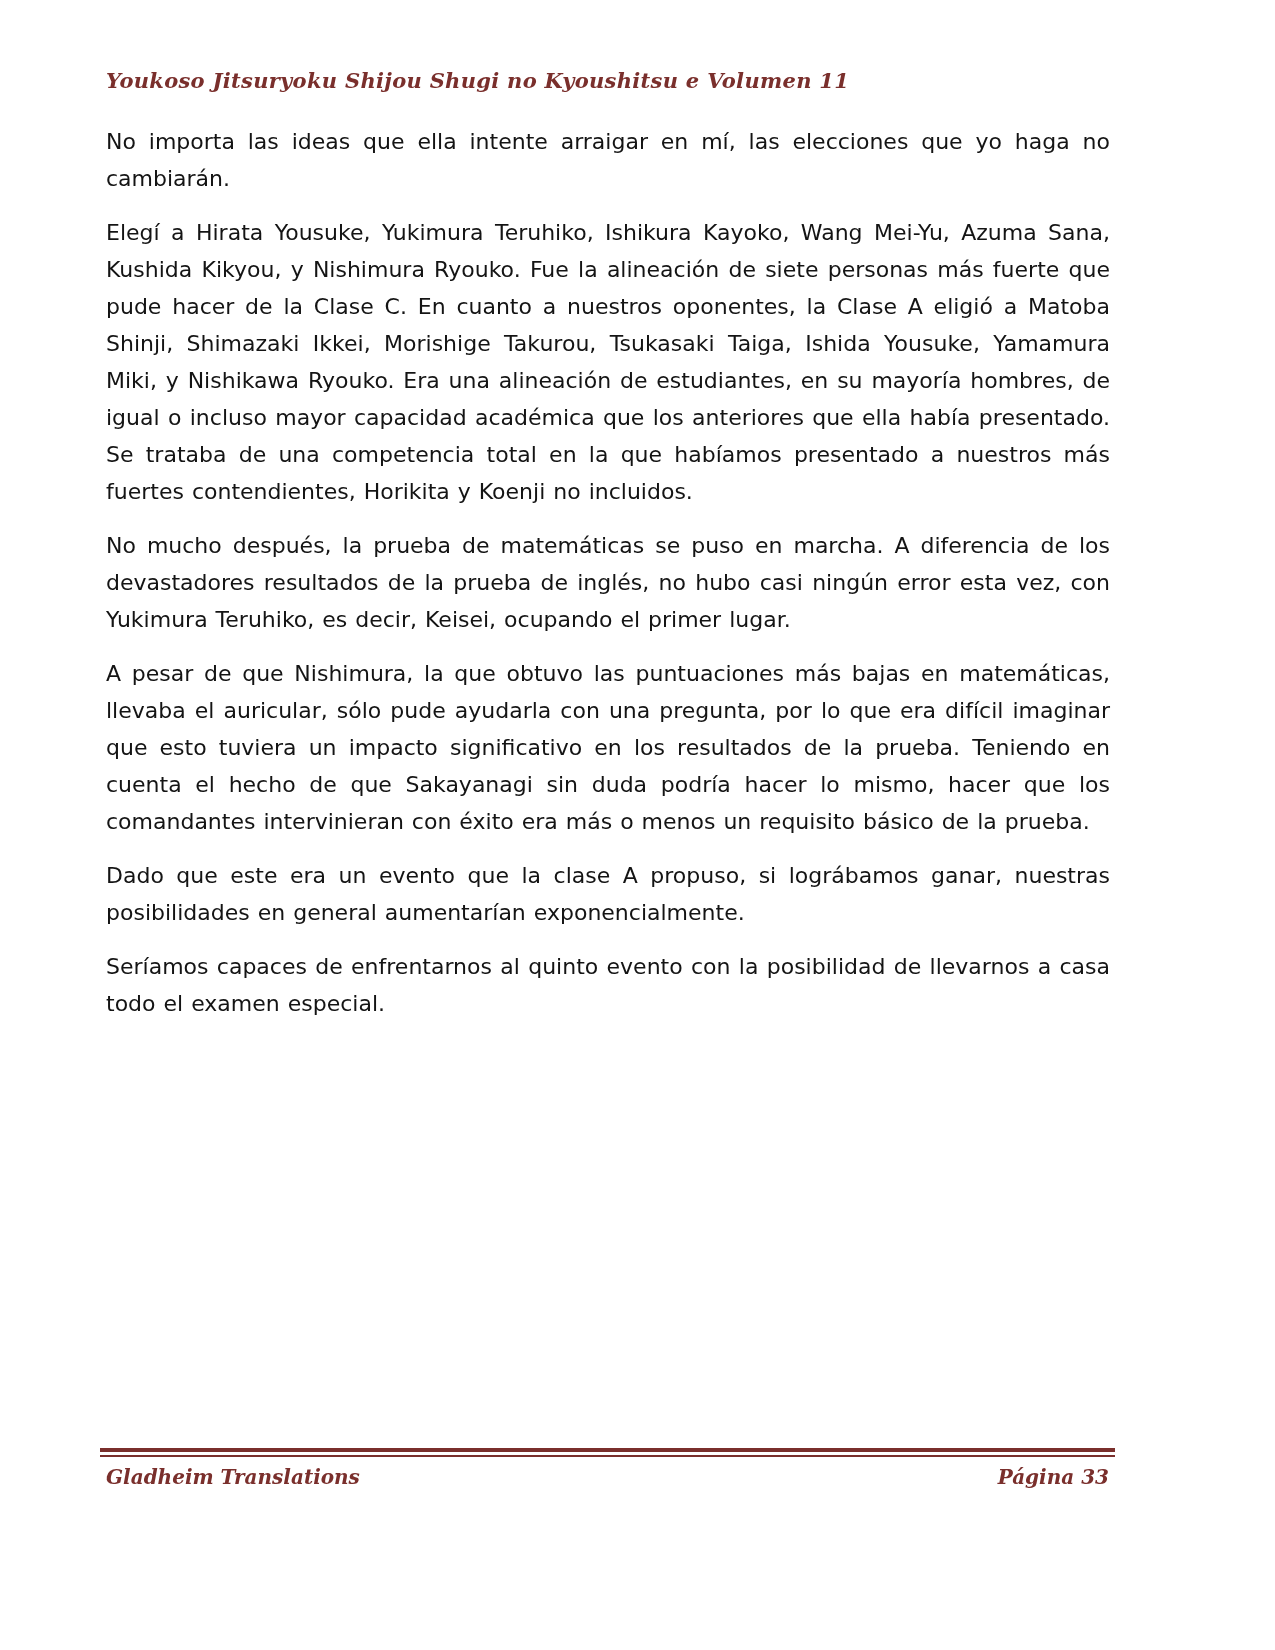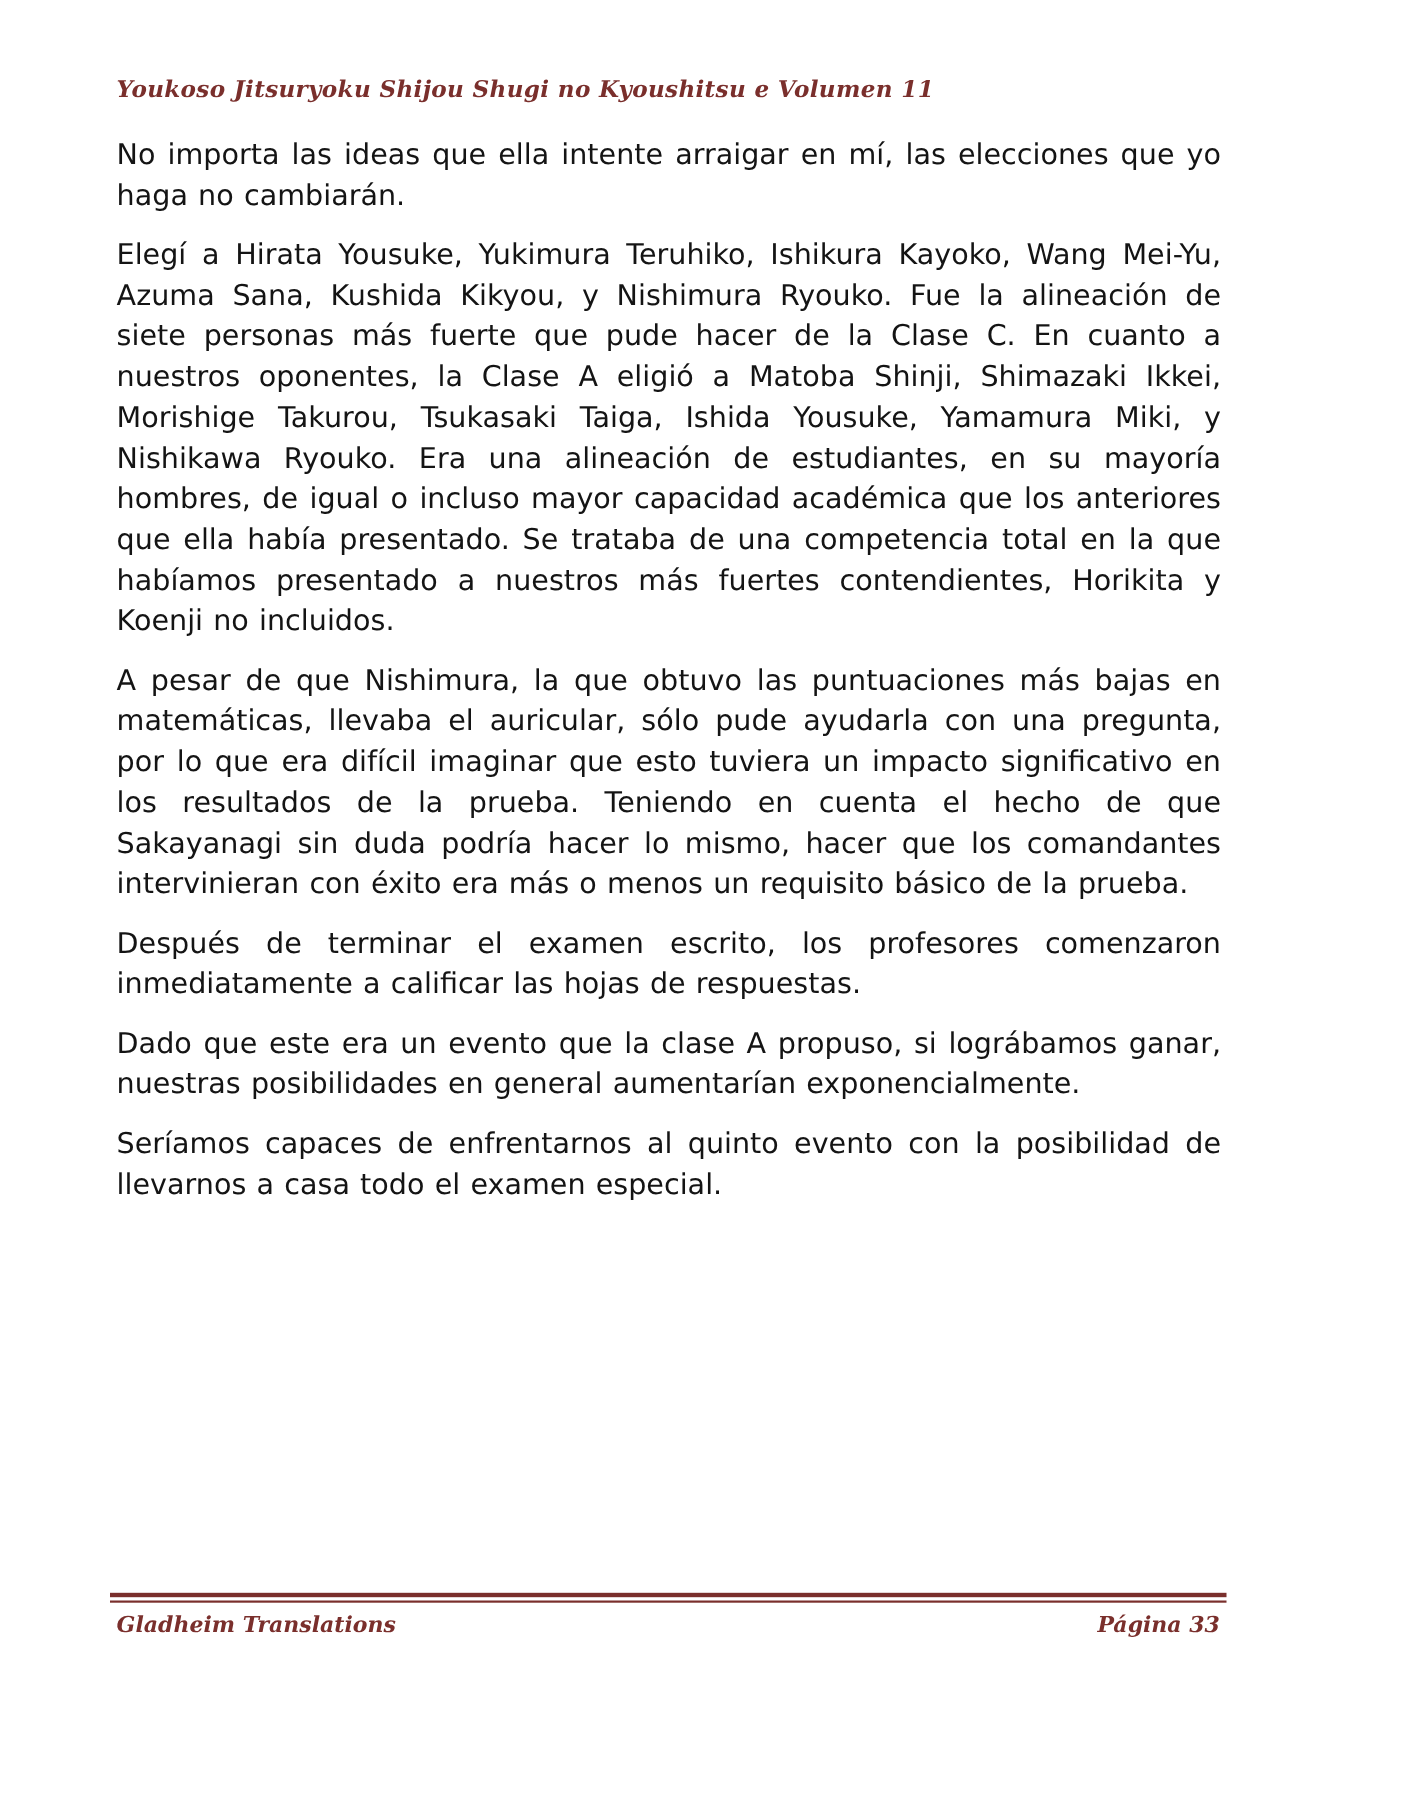--- a/index.html
+++ b/index.html
@@ -27,21 +27,21 @@
     font-weight: bold;
     font-size: 21px;
     letter-spacing: 0.3px;
     color: #7a2f2c;
     margin: 0;
   }
   .page-body {
     margin-top: 14px;
   }
   .para {
-    font-size: 26px;
+    font-size: 22px;
     line-height: 37px;
     text-align: justify;
     margin: 0 0 17px 0;
     word-spacing: 1px;
   }
   .para.dialogue {
     margin-left: 72px;
   }
   .page-footer {
     position: absolute;
@@ -72,22 +72,22 @@
 
 <div class="page">
 
   <header class="page-header">
     <h1 class="header-title">Youkoso Jitsuryoku Shijou Shugi no Kyoushitsu e Volumen 11</h1>
   </header>
 
   <main class="page-body">
     <p class="para">No importa las ideas que ella intente arraigar en mí, las elecciones que yo haga no cambiarán.</p>
     <p class="para">Elegí a Hirata Yousuke, Yukimura Teruhiko, Ishikura Kayoko, Wang Mei-Yu, Azuma Sana, Kushida Kikyou, y Nishimura Ryouko. Fue la alineación de siete personas más fuerte que pude hacer de la Clase C. En cuanto a nuestros oponentes, la Clase A eligió a Matoba Shinji, Shimazaki Ikkei, Morishige Takurou, Tsukasaki Taiga, Ishida Yousuke, Yamamura Miki, y Nishikawa Ryouko. Era una alineación de estudiantes, en su mayoría hombres, de igual o incluso mayor capacidad académica que los anteriores que ella había presentado. Se trataba de una competencia total en la que habíamos presentado a nuestros más fuertes contendientes, Horikita y Koenji no incluidos.</p>
+    <p class="para">No mucho después, la prueba de matemáticas se puso en marcha. A diferencia de los devastadores resultados de la prueba de inglés, no hubo casi ningún error esta vez, con Yukimura Teruhiko, es decir, Keisei, ocupando el primer lugar.</p>
     <p class="para">A pesar de que Nishimura, la que obtuvo las puntuaciones más bajas en matemáticas, llevaba el auricular, sólo pude ayudarla con una pregunta, por lo que era difícil imaginar que esto tuviera un impacto significativo en los resultados de la prueba. Teniendo en cuenta el hecho de que Sakayanagi sin duda podría hacer lo mismo, hacer que los comandantes intervinieran con éxito era más o menos un requisito básico de la prueba.</p>
-    <p class="para">Después de terminar el examen escrito, los profesores comenzaron inmediatamente a calificar las hojas de respuestas.</p>
     <p class="para">Dado que este era un evento que la clase A propuso, si lográbamos ganar, nuestras posibilidades en general aumentarían exponencialmente.</p>
     <p class="para">Seríamos capaces de enfrentarnos al quinto evento con la posibilidad de llevarnos a casa todo el examen especial.</p>
   </main>
 
   <footer class="page-footer">
     <div class="footer-rule"></div>
     <div class="footer-row">
       <span>Gladheim Translations</span>
       <span>Página 33</span>
     </div>

